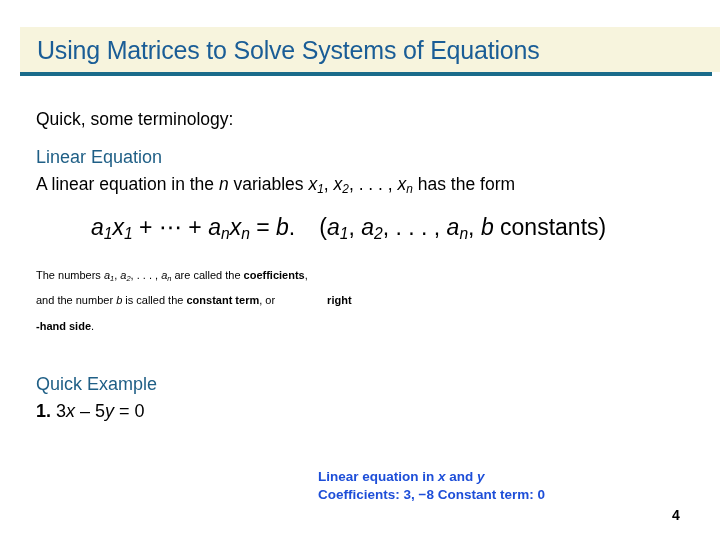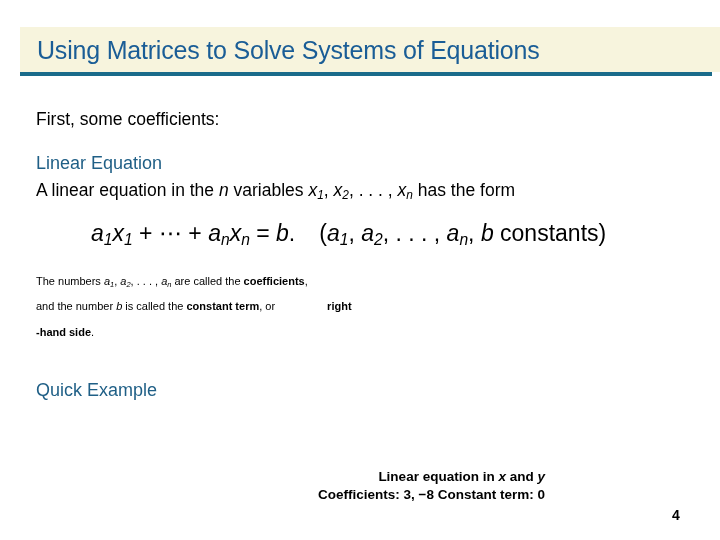--- a/index.html
+++ b/index.html
@@ -61,21 +61,21 @@
 
   .sec-head {
     font-size: 18px;
     color: #1f5f86;
     line-height: 22px;
     margin: 0;
     white-space: nowrap;
   }
 
   .blk-def {
-    margin-top: 22px;
+    margin-top: 16px;
   }
   .def-body {
     margin-top: 4px;
     font-size: 17.5px;
     line-height: 25px;
     max-width: 640px;
   }
   .formula {
     margin-top: 5px;
     padding-left: 55px;
@@ -117,23 +117,22 @@
   }
 
   
   .annotation {
     position: absolute;
     left: 318px;
     top: 468px;
     font-size: 13.5px;
     font-weight: bold;
     line-height: 18px;
-    color: #000000;
+    color: #1d4ed8;
     white-space: nowrap;
-    text-align: right;
   }
 
   
   .page-num {
     position: absolute;
     left: 672px;
     top: 507px;
     font-size: 14px;
     font-weight: bold;
     color: #000;
@@ -141,36 +140,37 @@
 </style>
 </head>
 <body>
 
 <div class="title-band"></div>
 <div class="title-text">Using Matrices to Solve Systems of Equations</div>
 <div class="title-rule"></div>
 
 <div class="content">
 
-  <p class="intro">First, some coefficients:</p>
+  <p class="intro">Quick, some terminology:</p>
 
   <div class="blk-def">
     <p class="sec-head">Linear Equation</p>
 
     <p class="def-body"><span>A linear equation in the </span><i>n</i><span> variables </span><i><span>x</span><sub>1</sub></i><span>, </span><i><span>x</span><sub>2</sub></i><span>, . . . , </span><i><span>x</span><sub>n</sub></i><span> has the form</span></p>
 
     <p class="formula"><i><span>a</span><sub>1</sub><span>x</span><sub>1</sub></i><span> + ⋯ + </span><i><span>a</span><sub>n</sub><span>x</span><sub>n</sub></i><span> = </span><i>b</i><span>.</span><span style="display:inline-block;width:24px"></span><span>(</span><i><span>a</span><sub>1</sub></i><span>, </span><i><span>a</span><sub>2</sub></i><span>, . . . , </span><i><span>a</span><sub>n</sub></i><span>, </span><i>b</i><span> constants)</span></p>
   </div>
 
   <div class="blk-numbers">
     <span>The numbers </span><i><span>a</span><sub>1</sub></i><span>, </span><i><span>a</span><sub>2</sub></i><span>, . . . , </span><i><span>a</span><sub>n</sub></i><span> are called the </span><b>coefficients</b><span>,</span><br><span>and the number </span><i>b</i><span> is called the </span><b>constant term</b><span>, or</span><span class="gap-wide"></span><b>right</b><br><b>-hand side</b><span>.</span>
   </div>
 
   <div class="blk-quick">
     <p class="sec-head">Quick Example</p>
+    <p class="quick-eq"><b>1.</b><span> 3</span><i>x</i><span> – 5</span><i>y</i><span> = 0</span></p>
   </div>
 
 </div>
 
 <div class="annotation">
   <div><span>Linear equation in </span><i>x</i><span> and </span><i>y</i></div>
   <div>Coefficients: 3, −8 Constant term: 0</div>
 </div>
 
 <div class="page-num">4</div>

